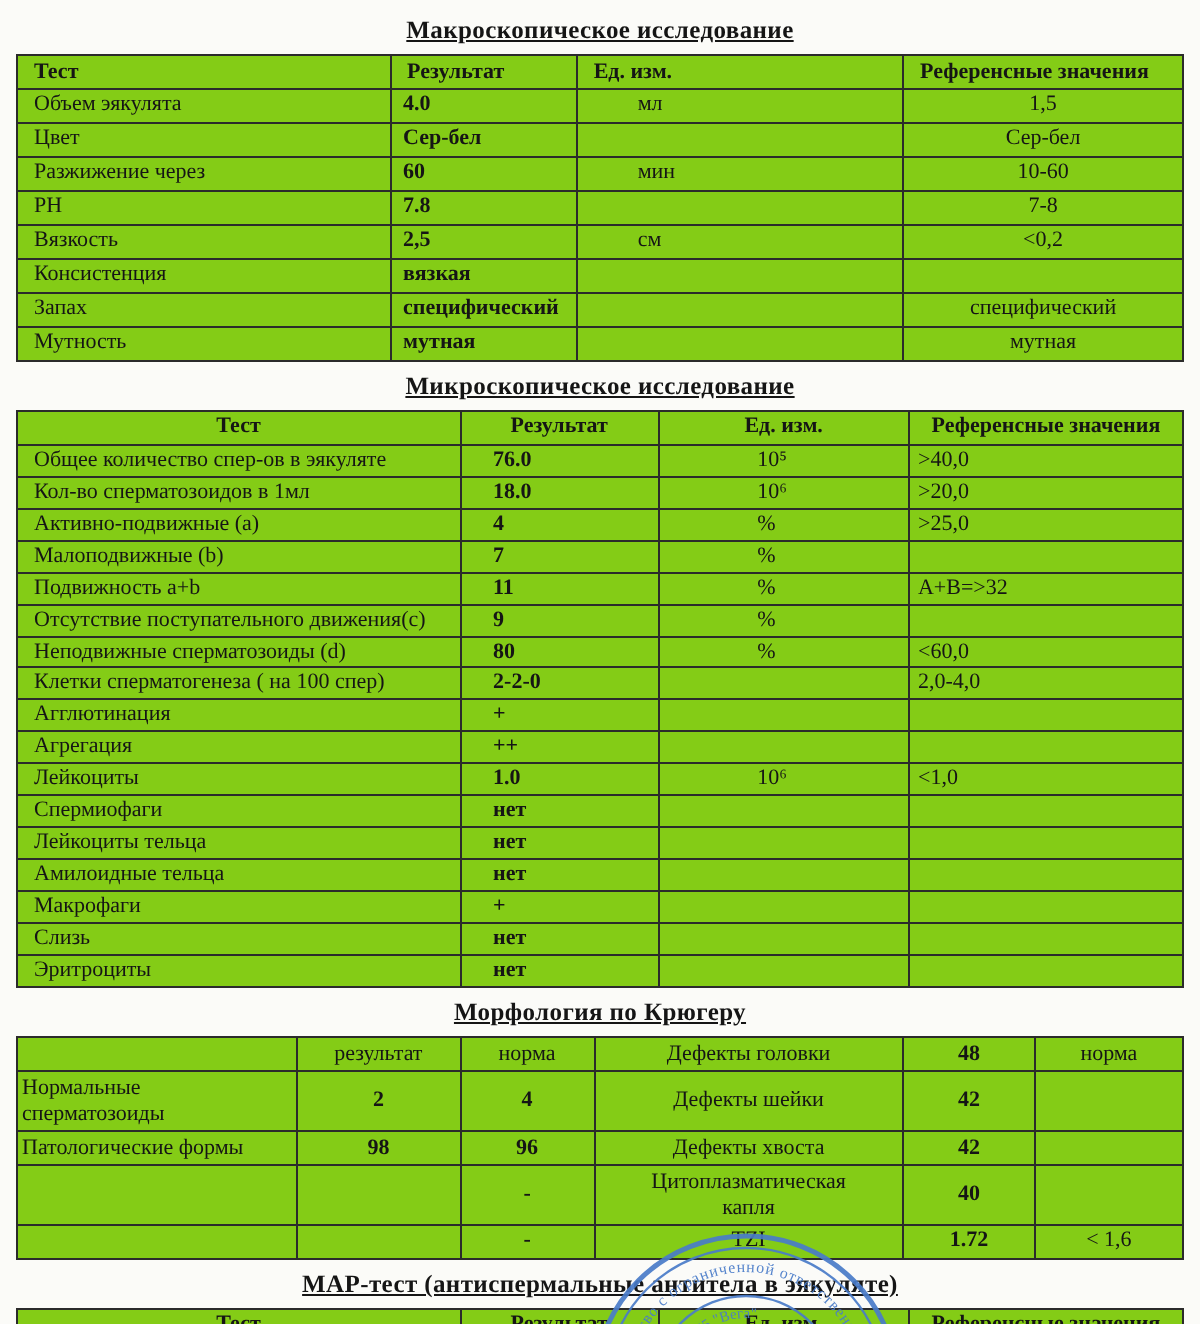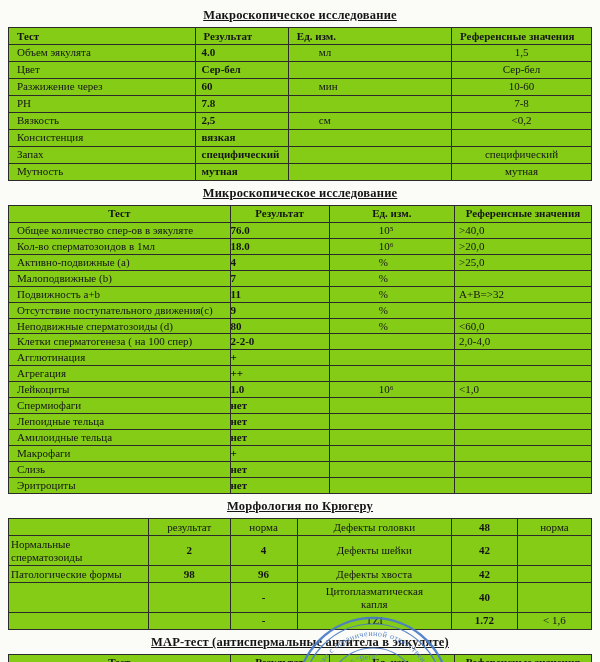--- a/index.html
+++ b/index.html
@@ -50,21 +50,21 @@
   #macro td:nth-child(3){ padding-left: 30px; }
   #macro td:nth-child(4){ text-align: center; }
 
   
   #micro col:nth-child(1){width:38%}
   #micro col:nth-child(2){width:17%}
   #micro col:nth-child(3){width:21.5%}
   #micro col:nth-child(4){width:23.5%}
   #micro td { padding-top: 1px; padding-bottom: 1px; }
   #micro td:nth-child(1){ padding-left: 8px; }
-  #micro td:nth-child(2){ font-weight: 700; padding-left: 0; margin-top: 48px; }
+  #micro td:nth-child(2){ font-weight: 700; padding-left: 16px; margin-top: 48px; }
   #micro td:nth-child(3){ padding-left: 49px; }
   #micro td:nth-child(4){ text-align: left; }
 
   
   #kruger col:nth-child(1){width:24%}
   #kruger col:nth-child(2){width:14%}
   #kruger col:nth-child(3){width:11.5%}
   #kruger col:nth-child(4){width:26.5%}
   #kruger col:nth-child(5){width:11.3%}
   #kruger col:nth-child(6){width:12.7%}
@@ -256,21 +256,21 @@
           <td>10⁶</td>
           <td>&lt;1,0</td>
         </tr>
         <tr>
           <td>Спермиофаги</td>
           <td>нет</td>
           <td></td>
           <td></td>
         </tr>
         <tr>
-          <td>Лепоидные тельца</td>
+          <td>Лейкоциты тельца</td>
           <td>нет</td>
           <td></td>
           <td></td>
         </tr>
         <tr>
           <td>Амилоидные тельца</td>
           <td>нет</td>
           <td></td>
           <td></td>
         </tr>

